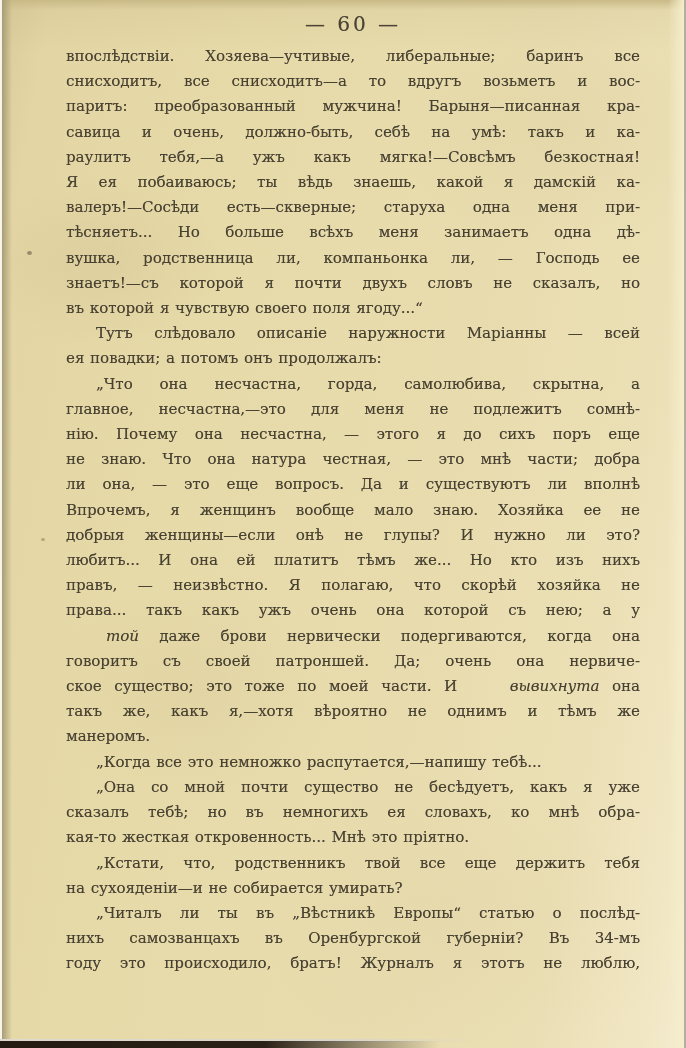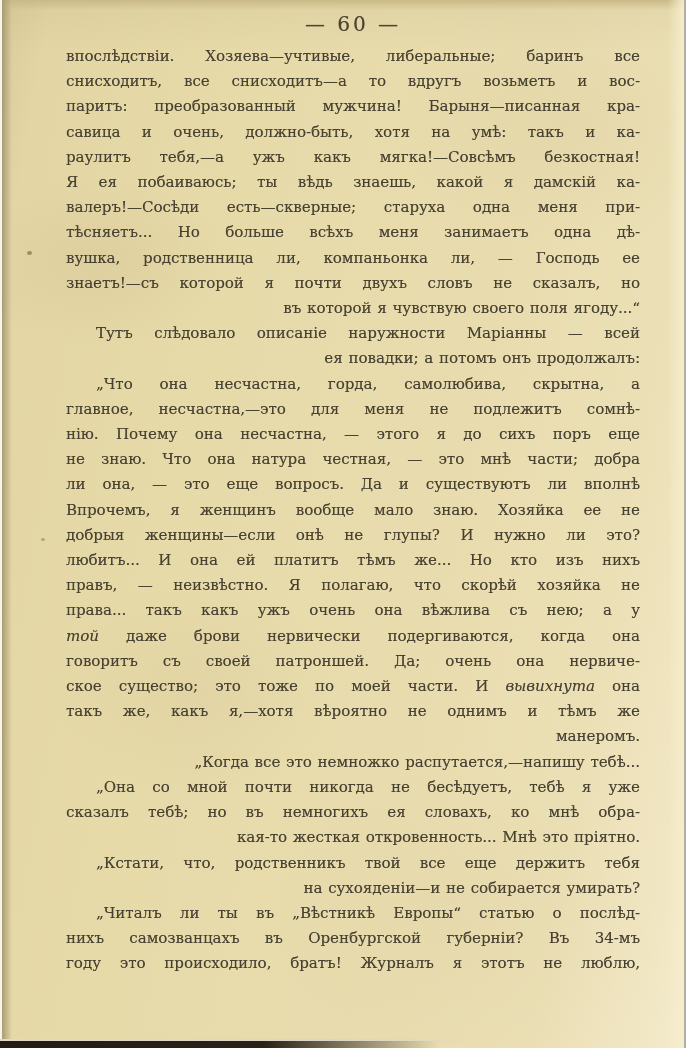--- a/index.html
+++ b/index.html
@@ -45,24 +45,24 @@
     text-shadow:0.2px 0.2px 0.4px rgba(60,52,38,.5);
   }
   .text-block{
     position:absolute;top:44px;left:66px;right:46px;
     font-size:15px;
     line-height:25.2px;
     color:#474131;
     word-spacing:1px;
     text-shadow:0.2px 0.2px 0.35px rgba(62,54,40,.45);
   }
-  .line{text-align:right;}
+  .line{text-align:left;}
   .line.jl{text-align:justify;text-align-last:justify;}
   .line.indent{text-indent:30px;}
-  .it{font-style:italic;}
+  .it{font-style:italic;margin-left:40px;}
 </style>
 </head>
 <body>
 
 <div class="page">
   <div class="texture"></div>
 
   <div class="edge-top"></div>
   <div class="edge-left-white"></div>
   <div class="edge-left-dark"></div>
@@ -76,47 +76,47 @@
   <div class="speck s3"></div>
 
   <div class="header">
     <span>— 60 —</span>
   </div>
 
   <div class="text-block">
       <div class="line jl"><span>впослѣдствіи. Хозяева—учтивые, либеральные; баринъ все</span></div>
       <div class="line jl"><span>снисходитъ, все снисходитъ—а то вдругъ возьметъ и вос-</span></div>
       <div class="line jl"><span>паритъ: преобразованный мужчина! Барыня—писанная кра-</span></div>
-      <div class="line jl"><span>савица и очень, должно-быть, хотя на умѣ: такъ и ка-</span></div>
+      <div class="line jl"><span>савица и очень, должно-быть, себѣ на умѣ: такъ и ка-</span></div>
       <div class="line jl"><span>раулитъ тебя,—а ужъ какъ мягка!—Совсѣмъ безкостная!</span></div>
       <div class="line jl"><span>Я ея побаиваюсь; ты вѣдь знаешь, какой я дамскій ка-</span></div>
       <div class="line jl"><span>валеръ!—Сосѣди есть—скверные; старуха одна меня при-</span></div>
       <div class="line jl"><span>тѣсняетъ... Но больше всѣхъ меня занимаетъ одна дѣ-</span></div>
       <div class="line jl"><span>вушка, родственница ли, компаньонка ли, — Господь ее</span></div>
       <div class="line jl"><span>знаетъ!—съ которой я почти двухъ словъ не сказалъ, но</span></div>
       <div class="line"><span>въ которой я чувствую своего поля ягоду...“</span></div>
       <div class="line indent jl"><span>Тутъ слѣдовало описаніе наружности Маріанны — всей</span></div>
       <div class="line"><span>ея повадки; а потомъ онъ продолжалъ:</span></div>
       <div class="line indent jl"><span>„Что она несчастна, горда, самолюбива, скрытна, а</span></div>
       <div class="line jl"><span>главное, несчастна,—это для меня не подлежитъ сомнѣ-</span></div>
       <div class="line jl"><span>нію. Почему она несчастна, — этого я до сихъ поръ еще</span></div>
       <div class="line jl"><span>не знаю. Что она натура честная, — это мнѣ части; добра</span></div>
       <div class="line jl"><span>ли она, — это еще вопросъ. Да и существуютъ ли вполнѣ</span></div>
       <div class="line jl"><span>Впрочемъ, я женщинъ вообще мало знаю. Хозяйка ее не</span></div>
       <div class="line jl"><span>добрыя женщины—если онѣ не глупы? И нужно ли это?</span></div>
       <div class="line jl"><span>любитъ... И она ей платитъ тѣмъ же... Но кто изъ нихъ</span></div>
       <div class="line jl"><span>правъ, — неизвѣстно. Я полагаю, что скорѣй хозяйка не</span></div>
-      <div class="line jl"><span>права... такъ какъ ужъ очень она вѣжлива съ нею; а у</span></div>
+      <div class="line jl"><span>права... такъ какъ ужъ очень она которой съ нею; а у</span></div>
       <div class="line jl"><span class="it">той</span><span> даже брови нервически подергиваются, когда она</span></div>
       <div class="line jl"><span>говоритъ съ своей патроншей. Да; очень она нервиче-</span></div>
       <div class="line jl"><span>ское существо; это тоже по моей части. И </span><span class="it">вывихнута</span><span> она</span></div>
       <div class="line jl"><span>такъ же, какъ я,—хотя вѣроятно не однимъ и тѣмъ же</span></div>
       <div class="line"><span>манеромъ.</span></div>
       <div class="line indent"><span>„Когда все это немножко распутается,—напишу тебѣ...</span></div>
-      <div class="line indent jl"><span>„Она со мной почти никогда не бесѣдуетъ, тебѣ я уже</span></div>
+      <div class="line indent jl"><span>„Она со мной почти существо не бесѣдуетъ, какъ я уже</span></div>
       <div class="line jl"><span>сказалъ тебѣ; но въ немногихъ ея словахъ, ко мнѣ обра-</span></div>
       <div class="line"><span>кая-то жесткая откровенность... Мнѣ это пріятно.</span></div>
       <div class="line indent jl"><span>„Кстати, что, родственникъ твой все еще держитъ тебя</span></div>
       <div class="line"><span>на сухояденіи—и не собирается умирать?</span></div>
       <div class="line indent jl"><span>„Читалъ ли ты въ „Вѣстникѣ Европы“ статью о послѣд-</span></div>
       <div class="line jl"><span>нихъ самозванцахъ въ Оренбургской губерніи? Въ 34-мъ</span></div>
       <div class="line jl"><span>году это происходило, братъ! Журналъ я этотъ не люблю,</span></div>
     </div>
 </div>
 

